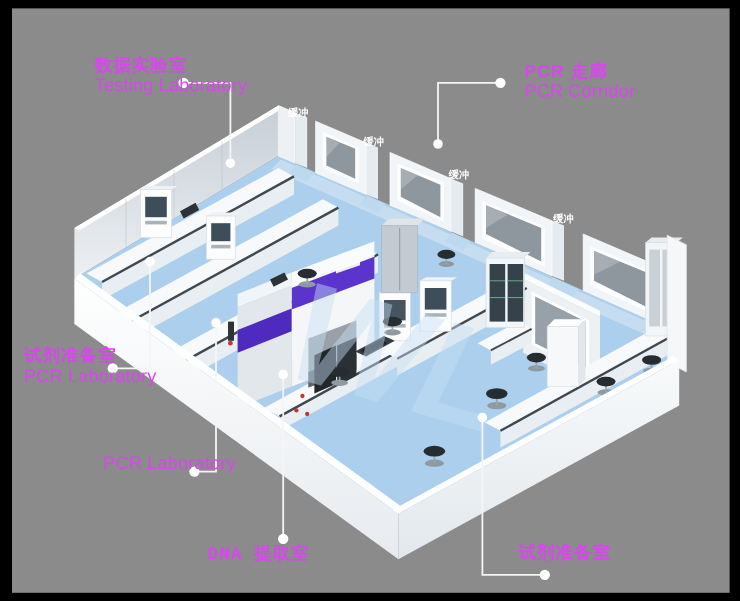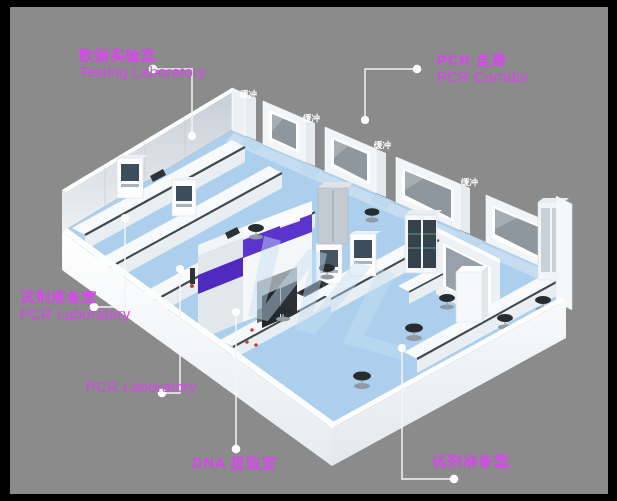--- a/index.html
+++ b/index.html
@@ -331,20 +331,20 @@
   <span class="zh">PCR 走廊</span>
   <span class="en">PCR Corridor</span>
 </div>
 <div class="callout" style="left:20px;top:289px;">
   <span class="zh">试剂准备室</span>
   <span class="en">PCR Laboratory</span>
 </div>
 <div class="callout" style="left:86px;top:378px;">
   <span class="en">PCR Laboratory</span>
 </div>
-<div class="callout" style="left:192px;top:455px;">
+<div class="callout" style="left:173px;top:455px;font-family:Liberation Mono, monospace;">
   <span class="zh">DNA 提取室</span>
 </div>
 <div class="callout" style="left:432px;top:453px;">
   <span class="zh">试剂准备室</span>
 </div>
 
 </div>
 
 </body></html>

